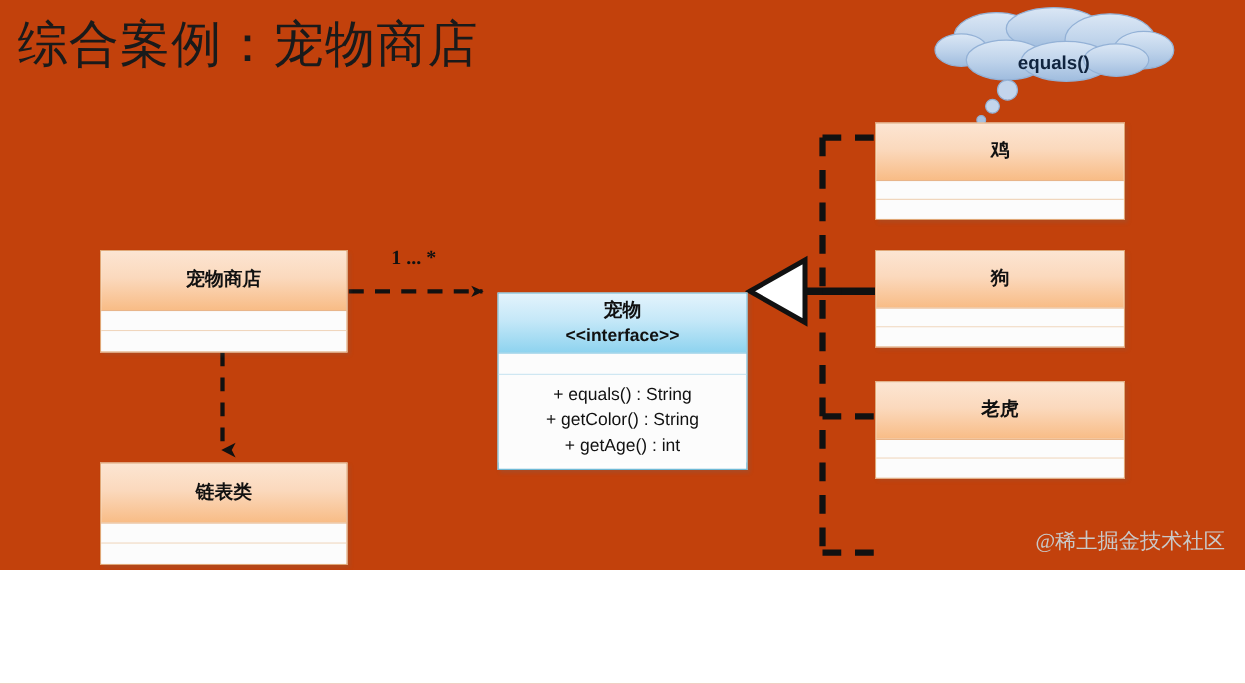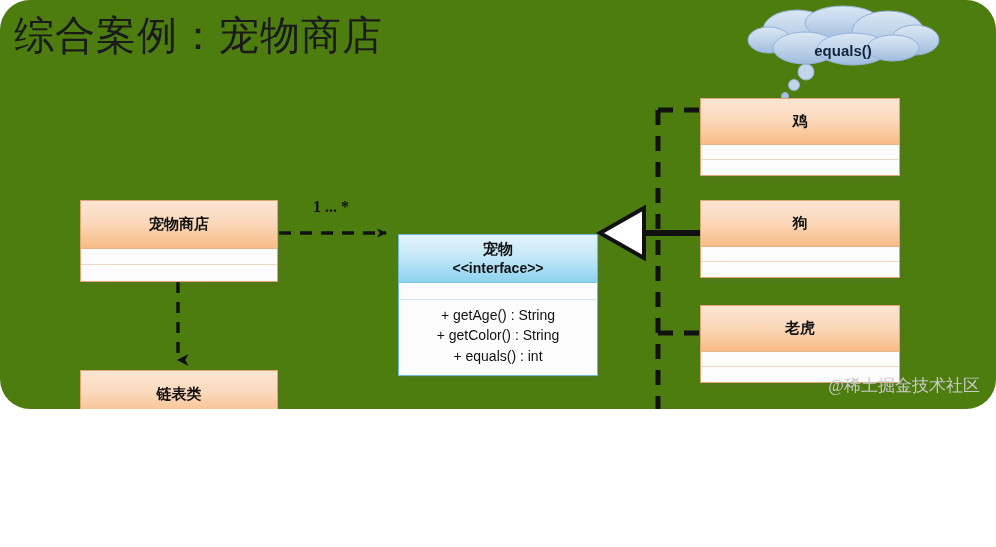--- a/index.html
+++ b/index.html
@@ -3,25 +3,24 @@
 <meta charset="utf-8">
 <style>
   html, body {
     margin: 0;
     padding: 0;
     background: #ffffff;
   }
   #canvas {
     position: relative;
     width: 996px;
-    height: 409px;
-    background: #4d7c0f;
+    height: 456px;
+    background: #c2410c;
     overflow: hidden;
     font-family: "Liberation Sans", "DejaVu Sans", sans-serif;
-    border-radius: 30px;
   }
 
   
   #page-title {
     position: absolute;
     left: 14px;
     top: 8px;
     font-family: "Liberation Serif", "DejaVu Serif", serif;
     font-size: 40px;
     font-weight: 400;
@@ -246,23 +245,23 @@
     <div class="uml-compartment last" style="height:16px;"></div>
   </div>
 
   <div class="uml-box iface" style="left:398px; top:200px; width:200px; height:142px;margin-top:34px;">
     <div class="uml-header" style="height:48px;">
       <div class="uml-name">宠物</div>
       <div class="uml-stereotype">&lt;&lt;interface&gt;&gt;</div>
     </div>
     <div class="uml-compartment" style="height:17px;"></div>
     <div class="uml-methods">
-      <div class="method-line">+ getAge() : String</div>
+      <div class="method-line">+ equals() : String</div>
       <div class="method-line">+ getColor() : String</div>
-      <div class="method-line">+ equals() : int</div>
+      <div class="method-line">+ getAge() : int</div>
     </div>
   </div>
 
   <div class="uml-box" style="left:700px; top:98px; width:200px; height:78px;">
     <div class="uml-header" style="height:46px;">
       <div class="uml-name">鸡</div>
     </div>
     <div class="uml-compartment" style="height:15px;"></div>
     <div class="uml-compartment last" style="height:15px;"></div>
   </div>

